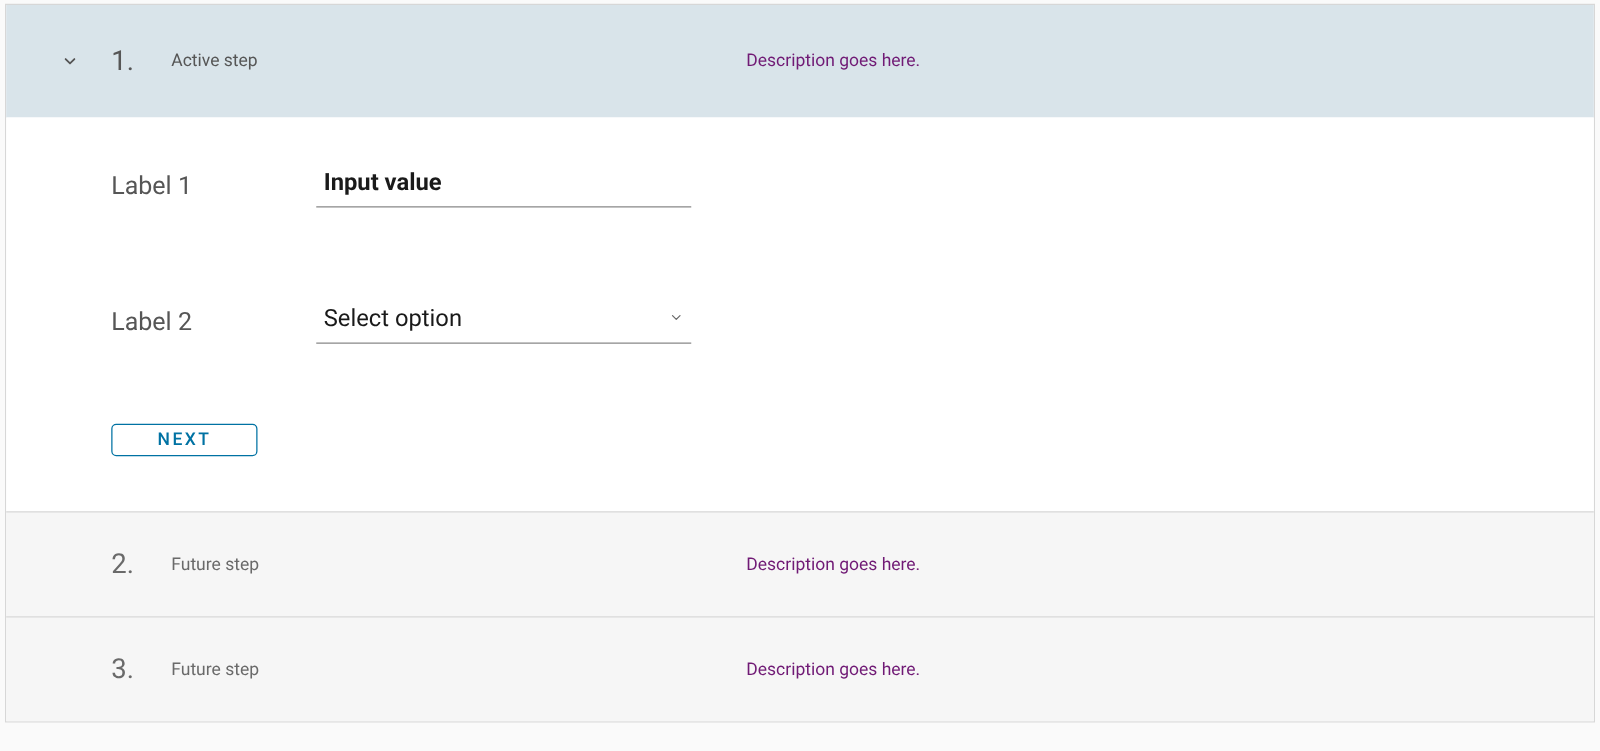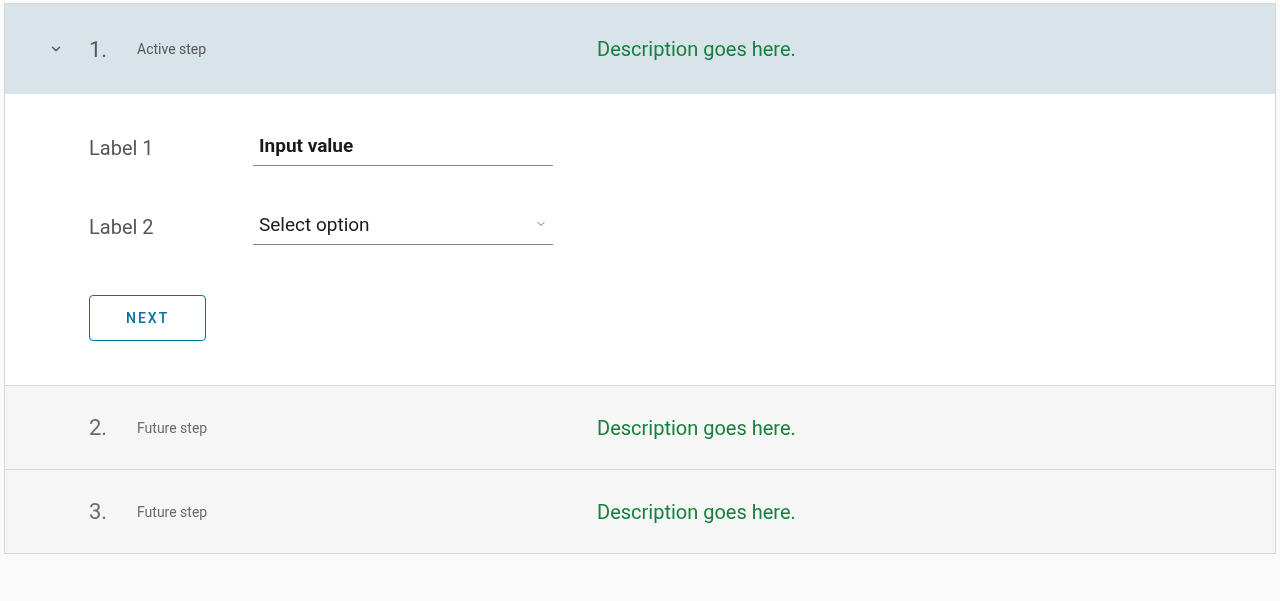--- a/index.html
+++ b/index.html
@@ -46,42 +46,42 @@
       color: #565656;
       font-size: 22px;
       width: 48px;
     }
     .step-header .step-title {
       color: #565656;
       font-size: 14px;
       width: 460px;
     }
     .step-header .step-desc {
-      color: #15803d;
-      font-size: 20px;
+      color: #701a75;
+      font-size: 14px;
     }
     .step-header.future .step-number,
     .step-header.future .step-title {
       color: #6a6a6a;
     }
     .step-header.future {
       padding-left: 84px;
       height: 84px;
     }
     .step-body {
       padding: 36px 0 44px 84px;
       background: #fff;
     }
     .form-row {
       display: flex;
       align-items: center;
-      margin-bottom: 43px;
+      margin-bottom: 73px;
     }
     .form-row:last-of-type {
-      margin-bottom: 50px;
+      margin-bottom: 64px;
     }
     .form-label {
       color: #565656;
       font-size: 20px;
       width: 164px;
     }
     .text-input {
       border: none;
       border-bottom: 1px solid #888;
       font-size: 19px;
@@ -112,21 +112,21 @@
       width: 12px;
       height: 12px;
     }
     .btn-next {
       border: 1px solid #0072a3;
       background: #fff;
       color: #0072a3;
       font-size: 14px;
       letter-spacing: 2px;
       font-weight: 500;
-      padding: 14px 36px;
+      padding: 4px 36px;
       border-radius: 4px;
       cursor: pointer;
       font-family: inherit;
     }
   </style>
 </head>
 <body>
 
 <div class="stepper">
 

